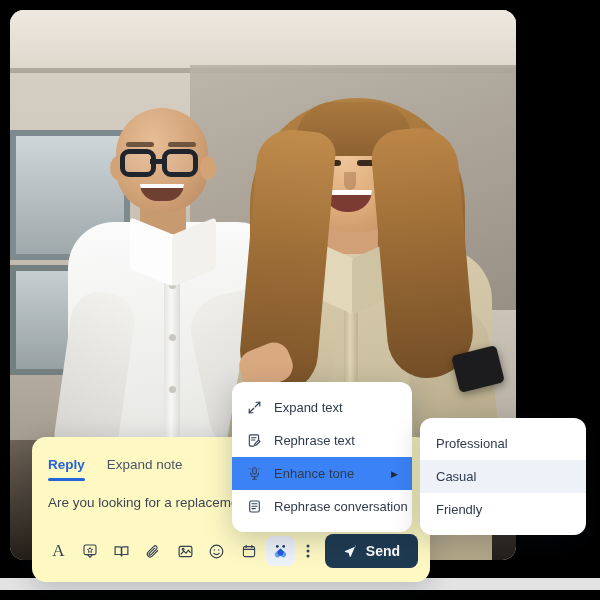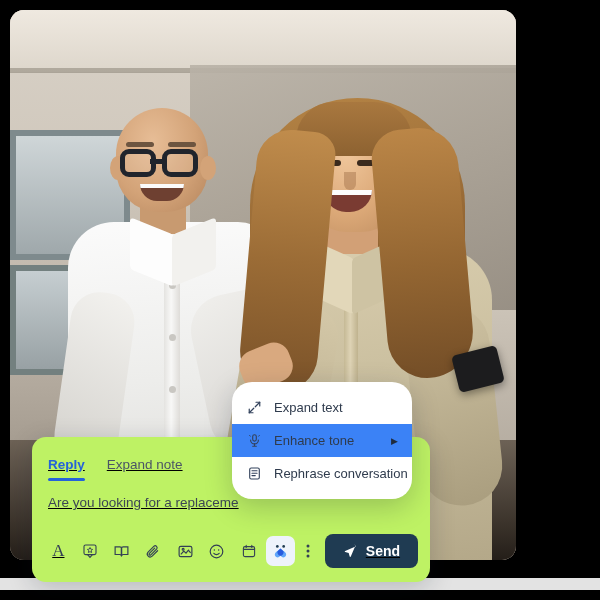--- a/index.html
+++ b/index.html
@@ -220,26 +220,25 @@
     border-radius: 5px; background: #1c1c1e; transform: rotate(-14deg);
     box-shadow: 0 3px 8px rgba(0,0,0,.4);
   }
 
   
   .composer {
     position: absolute;
     left: 32px;
     top: 437px;
     width: 398px;
-    background: #bef264;
+    background: #fef9c3;
     border-radius: 14px;
     box-shadow: 0 6px 26px rgba(15,23,42,.20);
     overflow: hidden;
     z-index: 20;
-    text-decoration: underline;
   }
   .tabs {
     display: flex;
     align-items: flex-end;
     gap: 22px;
     padding: 14px 16px 0 16px;
     height: 44px;
   }
   .tab {
     position: relative;
@@ -288,21 +287,21 @@
     border: none;
     border-radius: 8px;
     cursor: pointer;
     font-family: "Liberation Sans", sans-serif;
   }
 
   
   .menu {
     position: absolute;
     background: #ffffff;
-    border-radius: 20px;
+    border-radius: 12px;
     box-shadow: 0 8px 28px rgba(15,23,42,.22);
     padding: 9px 0;
     z-index: 40;
   }
   #ai-menu { left: 232px; top: 382px; width: 180px; }
   #tone-menu { left: 420px; top: 418px; width: 166px; z-index: 50; }
 
   .menu-item {
     display: flex;
     align-items: center;
@@ -500,20 +499,30 @@
         <svg width="15" height="15" viewBox="0 0 20 20" fill="none" stroke="currentColor" stroke-width="1.6" stroke-linecap="round" stroke-linejoin="round">
           <path d="M12 3h5v5"></path>
             <path d="M17 3 11 9"></path>
           <path d="M8 17H3v-5"></path>
             <path d="M3 17 9 11"></path>
         </svg>
       </span>
       <span class="mi-label">Expand text</span>
     </div>
 
+    <div class="menu-item">
+      <span class="mi-icon">
+        <svg width="15" height="15" viewBox="0 0 20 20" fill="none" stroke="currentColor" stroke-width="1.5" stroke-linecap="round" stroke-linejoin="round">
+          <path d="M15.5 9.5V4.2A1.7 1.7 0 0 0 13.8 2.5H4.8A1.7 1.7 0 0 0 3.1 4.2v11.6a1.7 1.7 0 0 0 1.7 1.7H9"></path>
+          <path d="M6 6.3h6M6 9.4h4.5"></path>
+          <path d="M17.2 11.3 12.4 16l-2.4.6.6-2.4 4.8-4.7z"></path>
+        </svg>
+      </span>
+      <span class="mi-label">Rephrase text</span>
+    </div>
 
     <div class="menu-item hl">
       <span class="mi-icon">
         <svg width="15" height="15" viewBox="0 0 20 20" fill="none" stroke="currentColor" stroke-width="1.5" stroke-linecap="round">
           <rect x="7.6" y="2.4" width="4.8" height="8.4" rx="2.4"></rect>
           <path d="M4.8 9.3a5.2 5.2 0 0 0 10.4 0"></path>
           <path d="M10 14.5v3.1M7.6 17.6h4.8"></path>
           <path d="M3.4 3.1 4.4 4.3M16.6 3.1 15.6 4.3" stroke-width="1.2"></path>
         </svg>
       </span>
@@ -525,15 +534,20 @@
       <span class="mi-icon">
         <svg width="15" height="15" viewBox="0 0 20 20" fill="none" stroke="currentColor" stroke-width="1.5" stroke-linecap="round">
           <rect x="3.6" y="2.6" width="12.8" height="14.8" rx="2"></rect>
           <path d="M6.6 6.4h6.8M6.6 9.6h6.8M6.6 12.8h4.4"></path>
         </svg>
       </span>
       <span class="mi-label">Rephrase conversation</span>
     </div>
   </div>
 
+  <div class="menu" id="tone-menu">
+    <div class="tone-item">Professional</div>
+    <div class="tone-item hl">Casual</div>
+    <div class="tone-item">Friendly</div>
+  </div>
 
   <div class="bottom-strip"></div>
 </div>
 
 </body></html>

